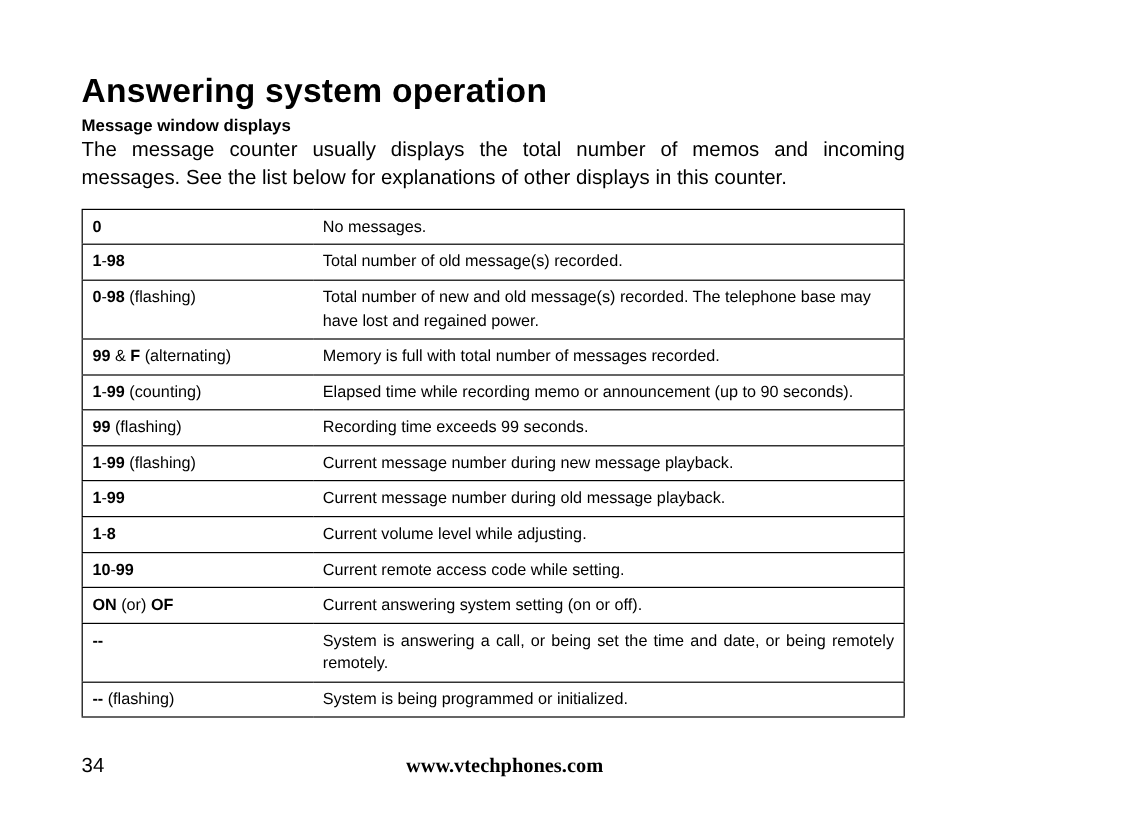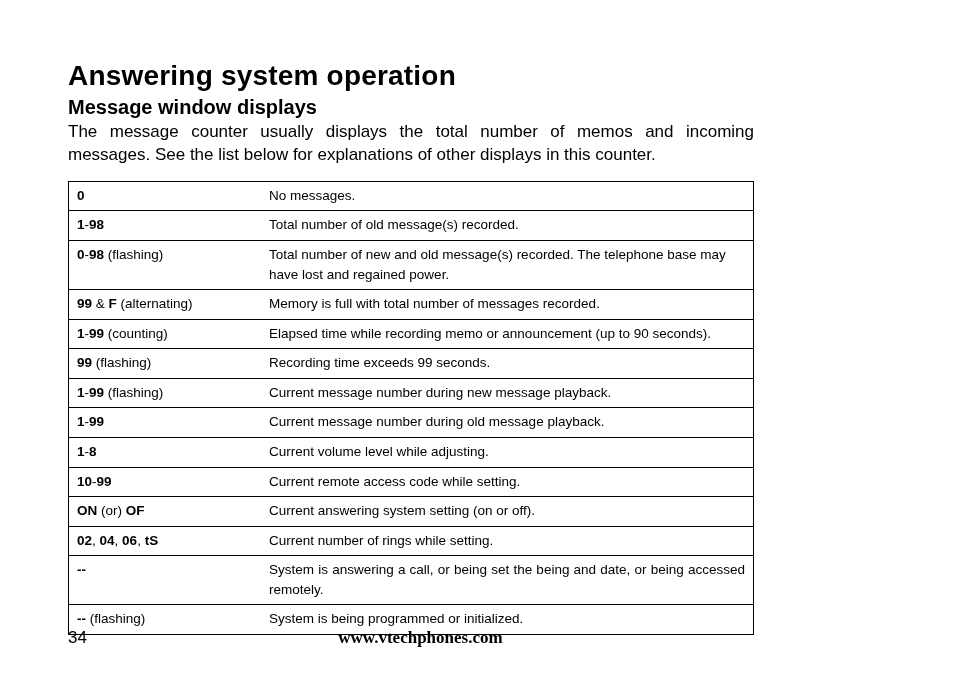--- a/index.html
+++ b/index.html
@@ -17,21 +17,21 @@
     padding: 60px 68px 32px 68px;
     position: relative;
   }
   h1.title {
     font-size: 28px;
     font-weight: 700;
     margin: 0 0 4px 0;
     letter-spacing: 0.2px;
   }
   h2.subtitle {
-    font-size: 20px;
+    font-size: 14px;
     font-weight: 700;
     margin: 0 0 2px 0;
   }
   p.intro {
     font-size: 17px;
     margin: 2px 0 14px 0;
     line-height: 1.35;
     text-align: justify;
   }
   table.display-table {
@@ -118,26 +118,22 @@
         </tr>
         <tr>
           <td class="col-code"><b>10</b>-<b>99</b></td>
           <td class="col-desc">Current remote access code while setting.</td>
         </tr>
         <tr>
           <td class="col-code"><b>ON</b> (or) <b>OF</b></td>
           <td class="col-desc">Current answering system setting (on or off).</td>
         </tr>
         <tr>
-          <td class="col-code"><b>02</b>, <b>04</b>, <b>06</b>, <b>tS</b></td>
-          <td class="col-desc">Current number of rings while setting.</td>
-        </tr>
-        <tr>
           <td class="col-code"><b>--</b></td>
-          <td class="col-desc justify">System is answering a call, or being set the being and date, or being accessed remotely.</td>
+          <td class="col-desc justify">System is answering a call, or being set the time and date, or being remotely remotely.</td>
         </tr>
         <tr>
           <td class="col-code"><b>--</b> (flashing)</td>
           <td class="col-desc">System is being programmed or initialized.</td>
         </tr>
       </tbody>
   </table>
 
   <div class="footer">
     <span class="pagenum">34</span>

